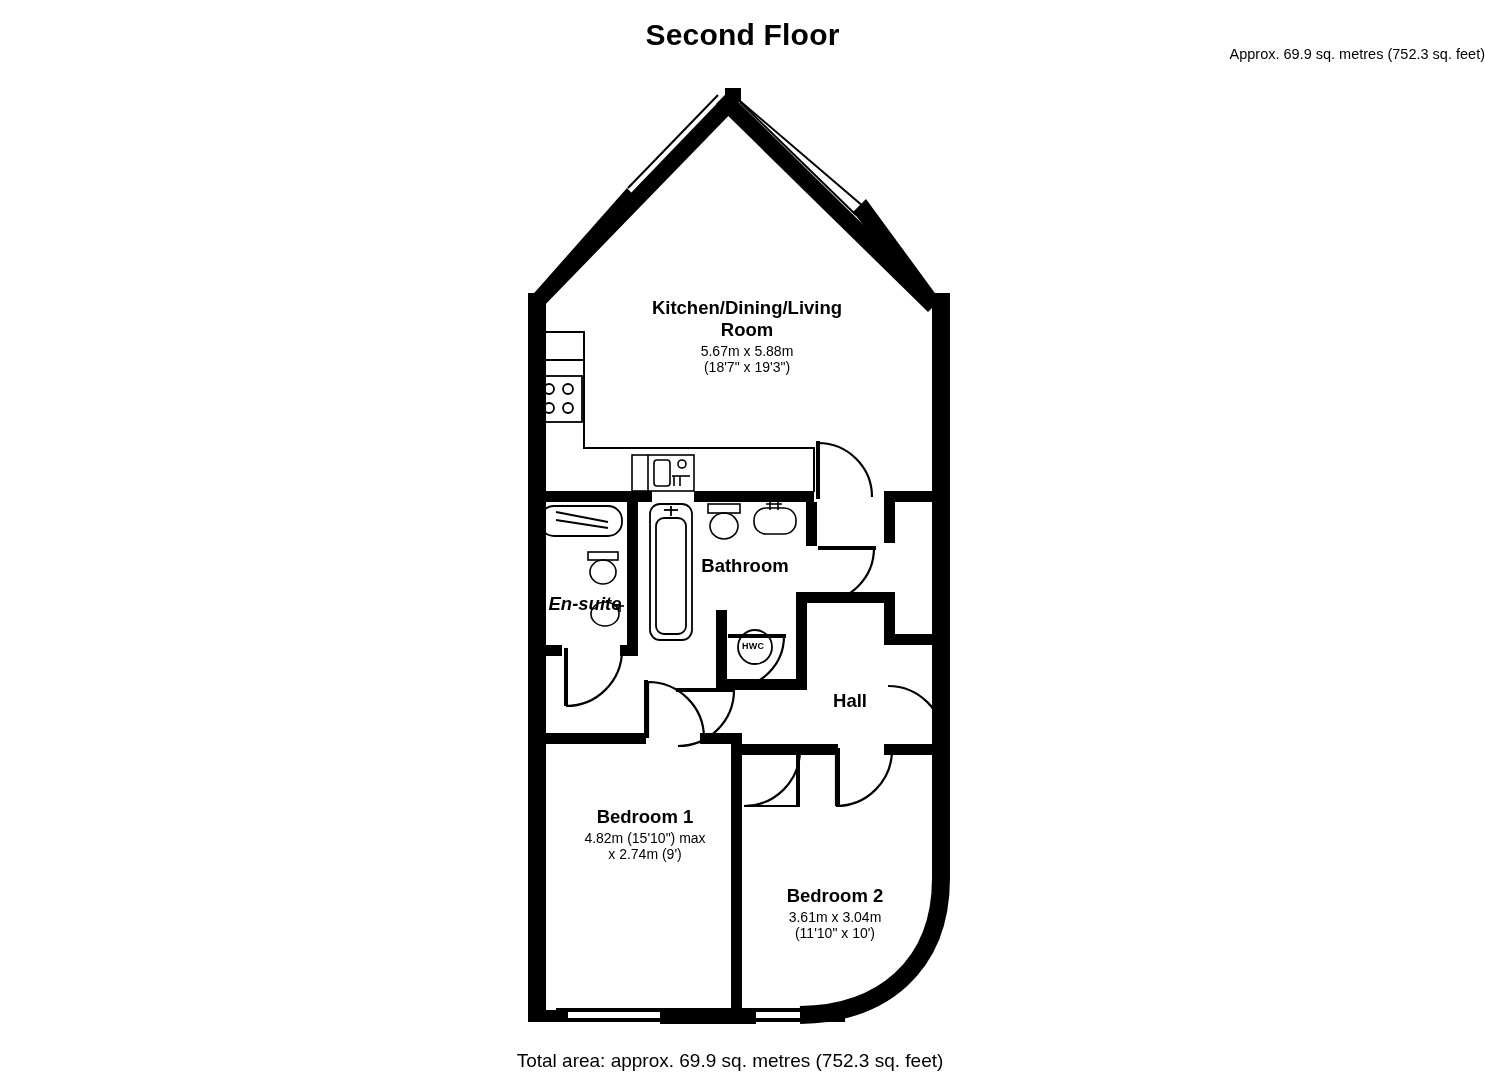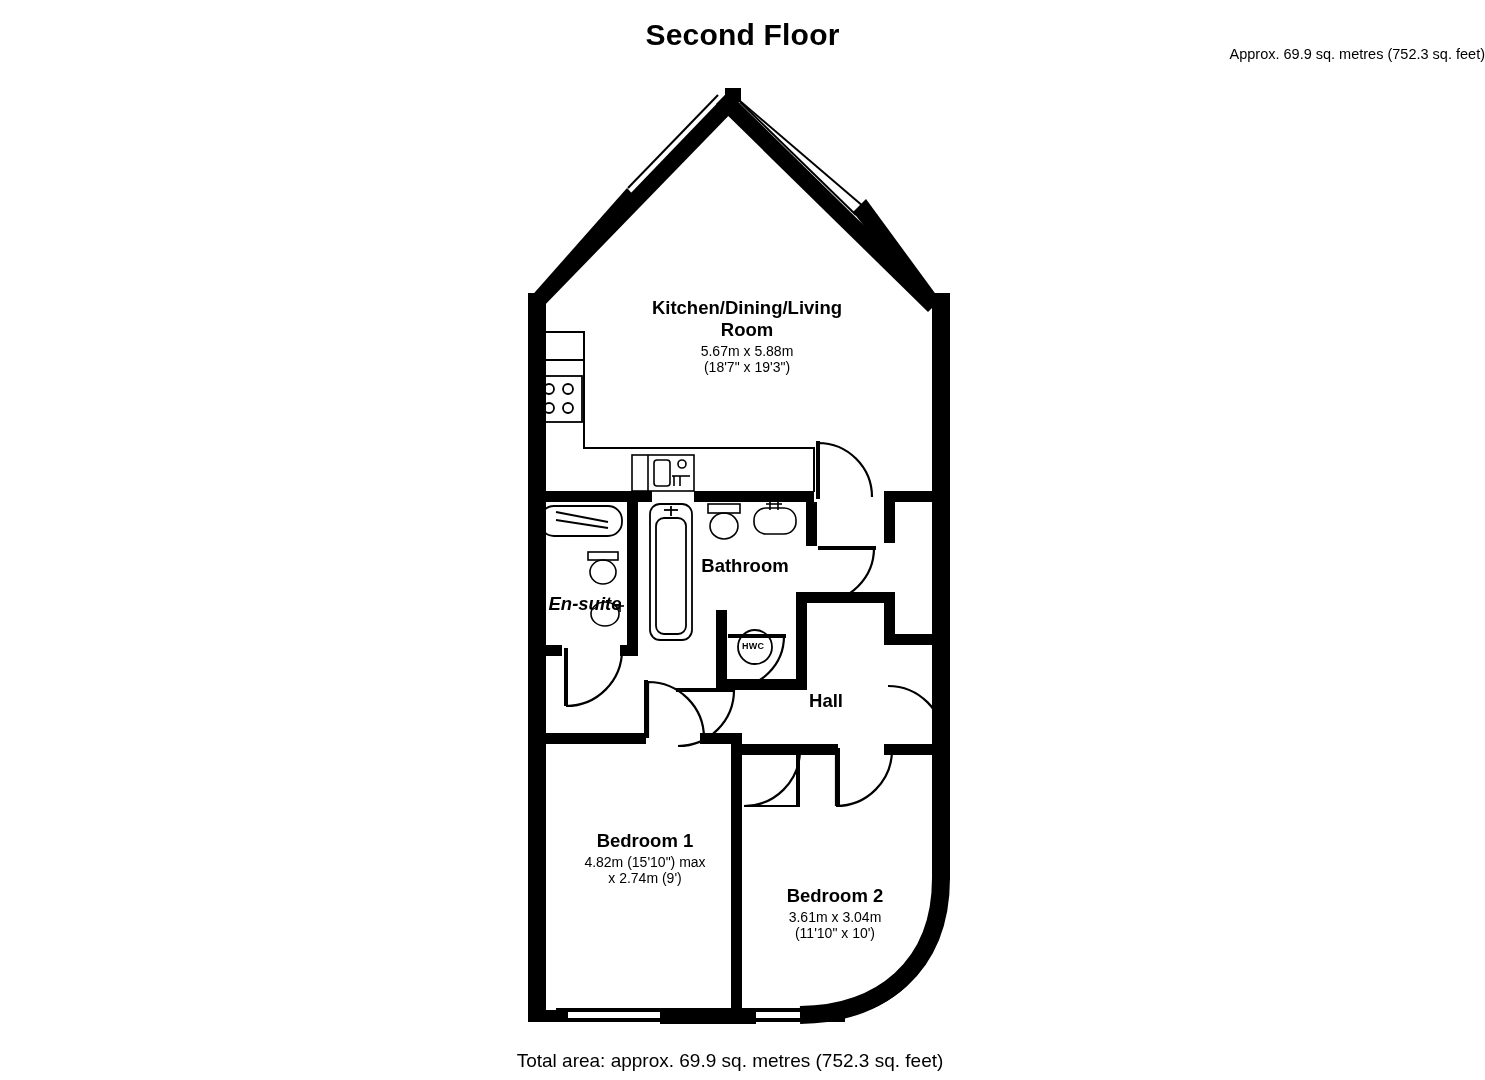--- a/index.html
+++ b/index.html
@@ -69,22 +69,22 @@
     position: absolute;
     font-size: 9px;
     font-weight: bold;
     letter-spacing: 0.3px;
     text-align: center;
   }
   
   #label-kitchen { left: 612px; top: 297px; width: 270px; }
   #label-bathroom { left: 660px; top: 555px; width: 170px; }
   #label-ensuite { left: 505px; top: 593px; width: 160px; font-style: italic; }
-  #label-hall { left: 761px; top: 690px; width: 130px; text-align: center; }
-  #label-bed1 { left: 500px; top: 806px; width: 290px; margin-top: 24px; }
+  #label-hall { left: 785px; top: 690px; width: 130px; text-align: center; }
+  #label-bed1 { left: 500px; top: 806px; width: 290px; }
   #label-bed2 { left: 700px; top: 852px; width: 270px; margin-top: 33px; }
 </style>
 </head>
 <body>
 
 <div class="title">Second Floor</div>
 <div class="subtitle">Approx. 69.9 sq. metres (752.3 sq. feet)</div>
 
 <svg id="floorplan" viewBox="0 0 1485 1080" xmlns="http://www.w3.org/2000/svg">
 

